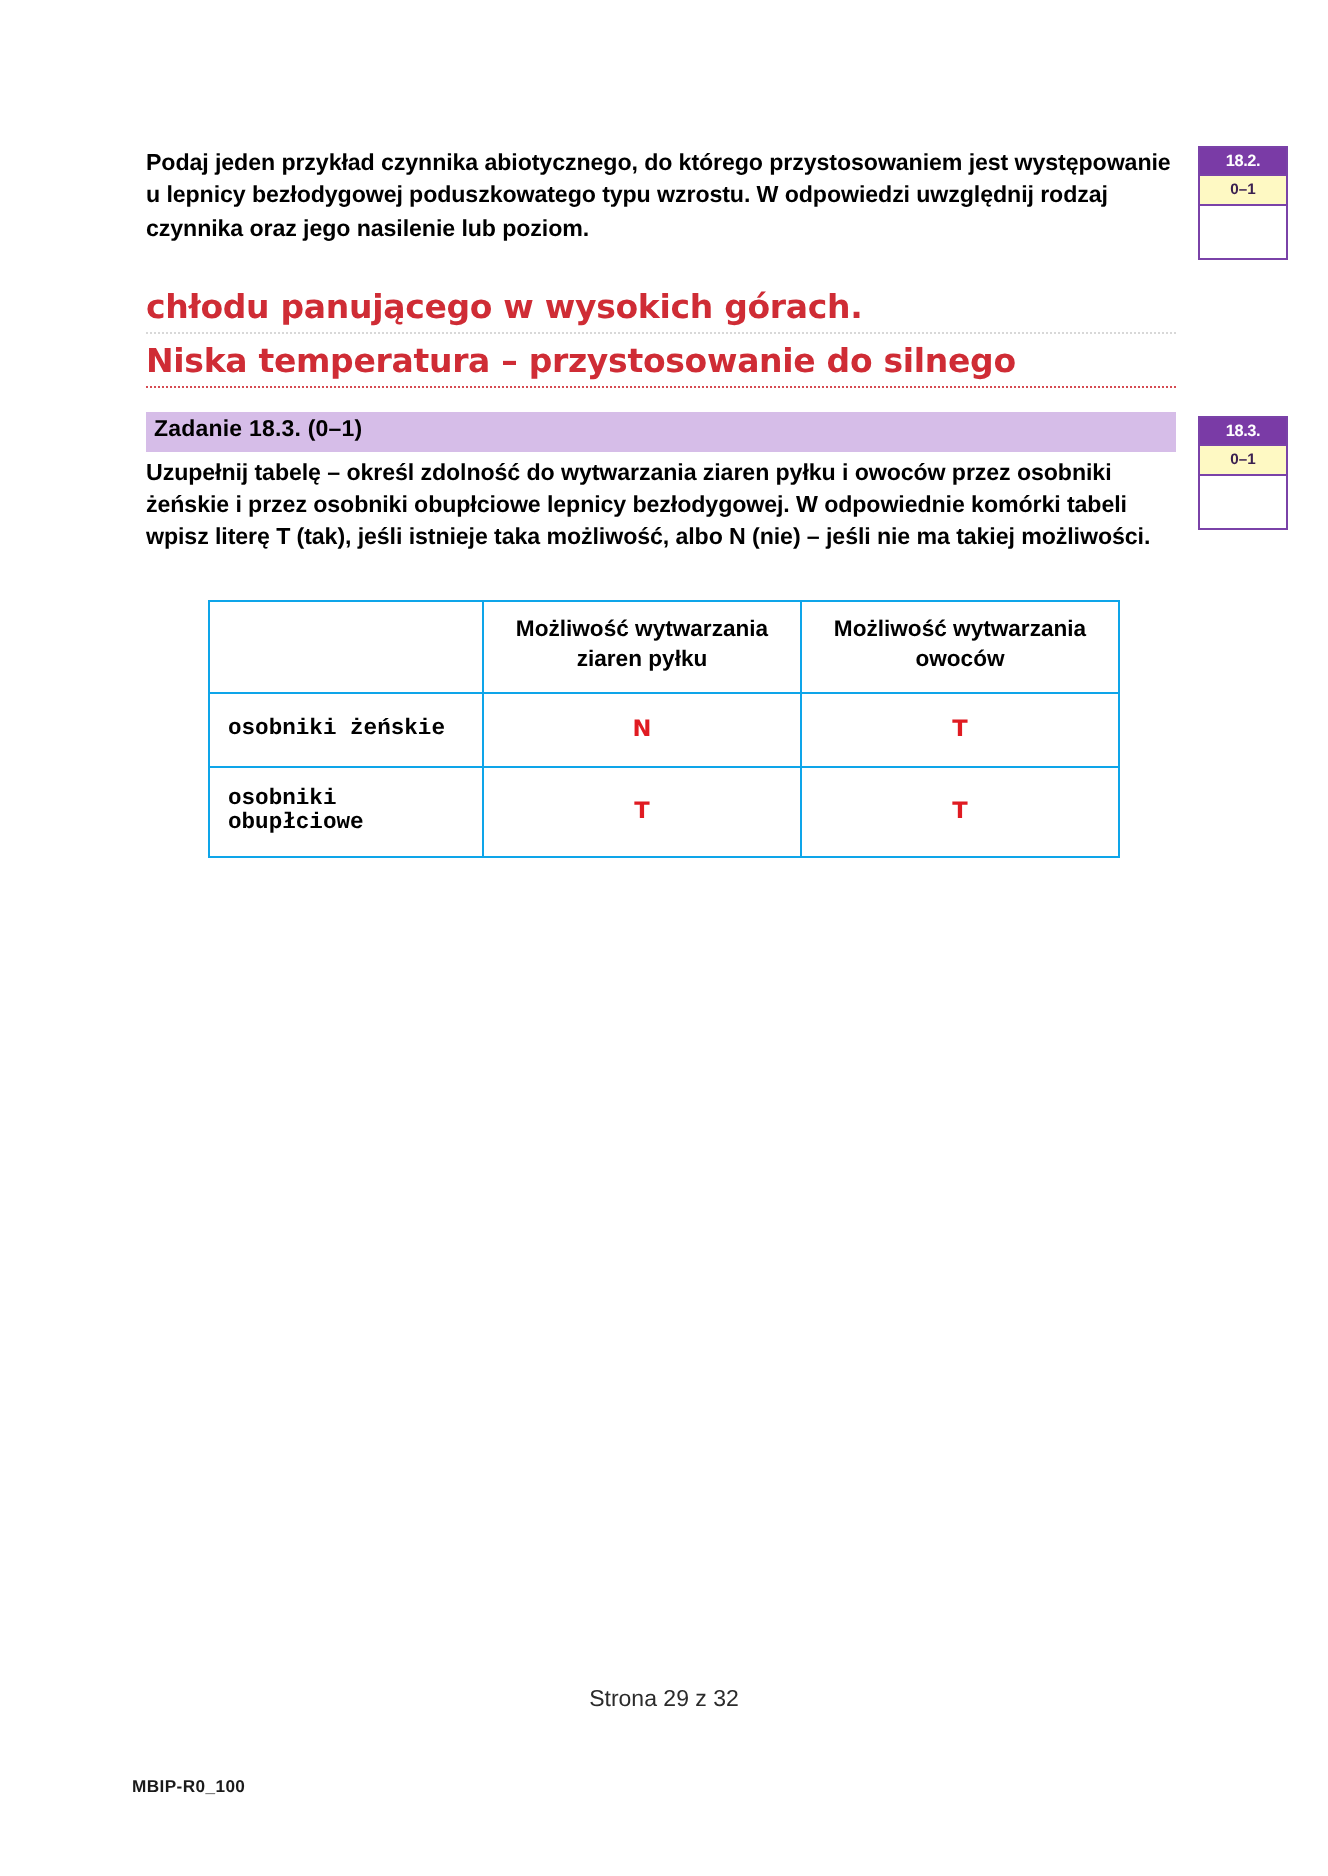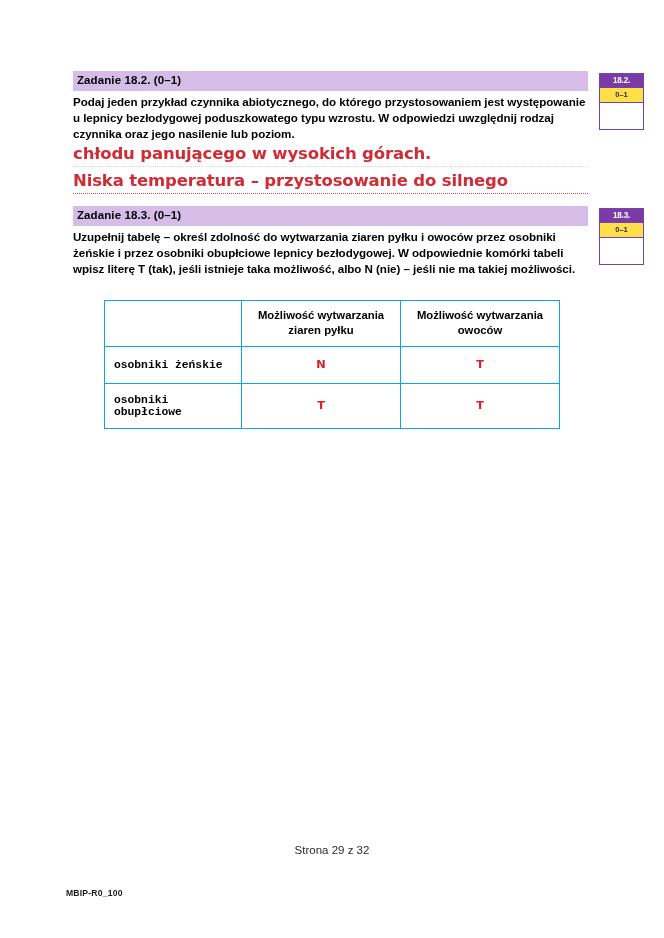--- a/index.html
+++ b/index.html
@@ -147,21 +147,21 @@
     background: #7a3ba6;
     color: #ffffff;
     font-size: 8.2px;
     font-weight: bold;
     text-align: center;
     padding: 2.5px 0 2.5px 0;
     line-height: 1;
     letter-spacing: -0.2px;
   }
   .score-range {
-    background: #fde047;
+    background: #fef9c3;
     color: #3a2050;
     font-size: 7.6px;
     font-weight: bold;
     text-align: center;
     padding: 3px 0 3px 0;
     line-height: 1;
     border-top: 1px solid #7a42a8;
     border-bottom: 1px solid #7a42a8;
   }
   .score-blank {
@@ -189,21 +189,20 @@
     letter-spacing: 0.2px;
     color: #1a1a1a;
   }
 </style>
 </head>
 <body>
 
 <div class="page">
 
   <div class="task" id="task-182">
-    <div class="task-banner">Zadanie 18.2. (0–1)</div>
     <div class="task-body">Podaj jeden przykład czynnika abiotycznego, do którego przystosowaniem jest występowanie u lepnicy bezłodygowej poduszkowatego typu wzrostu. W odpowiedzi uwzględnij rodzaj czynnika oraz jego nasilenie lub poziom.</div>
   </div>
 
   <div class="answer-block">
     <div class="answer-line">
       <span class="answer-text">chłodu panującego w wysokich górach.</span>
       <span class="dotted-rule faint"></span>
     </div>
     <div class="answer-line">
       <span class="answer-text">Niska temperatura – przystosowanie do silnego</span>

